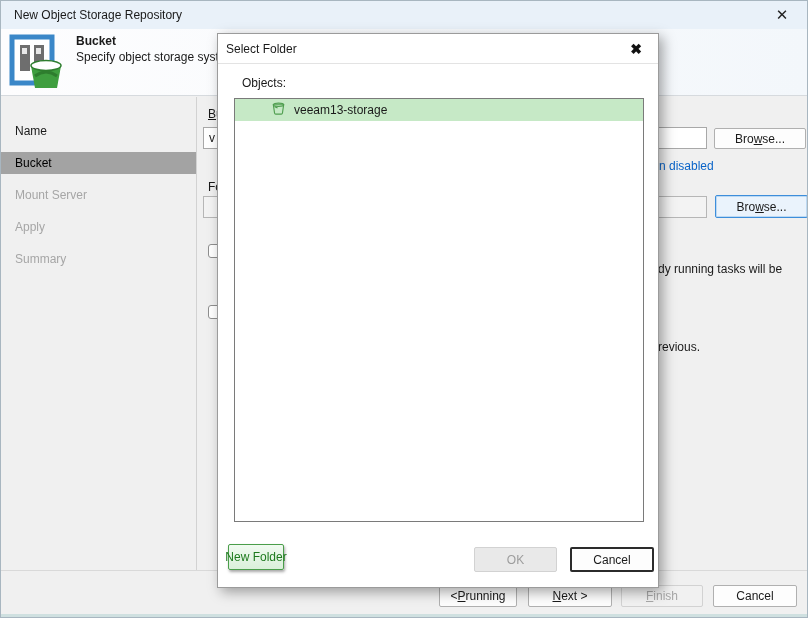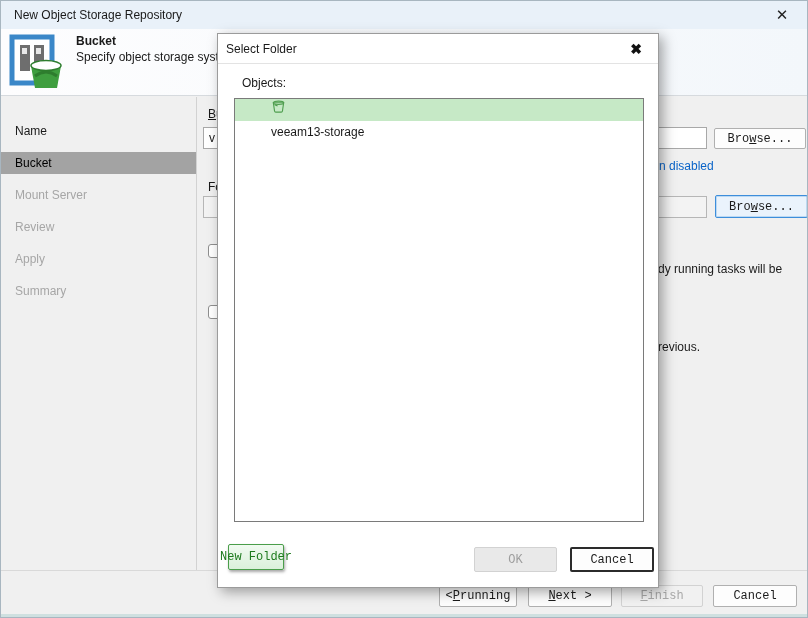--- a/index.html
+++ b/index.html
@@ -70,21 +70,21 @@
   }
   .frag-checkbox {
     position: absolute; left: 207px; width: 14px; height: 14px;
     background: #fff; border: 1px solid #8f8f8f; border-radius: 3px; z-index: 1;
   }
   .btn {
     display: flex; align-items: center; justify-content: center;
     background: #fdfdfd;
     border: 1px solid #b0b0b0;
     border-radius: 2px;
-    font-family: Liberation Mono, monospace;
+    font-family: Liberation Sans, sans-serif;
     font-size: 12px; color: #1a1a1a;
     cursor: default; white-space: nowrap;
   }
   .browse1 { position: absolute; left: 713px; top: 127px; width: 92px; height: 21px; z-index: 1; }
   .browse2 {
     position: absolute; left: 714px; top: 194px; width: 93px; height: 23px; z-index: 1;
     border: 1px solid #3d8edb; background: #eaf3fc;
     box-shadow: 0 0 0 1px #bcd9f3 inset;
   }
   .frag-link { color: #0a64c8; }
@@ -120,22 +120,22 @@
     cursor: default;
   }
   .objects-label { position: absolute; left: 24px; top: 42px; }
   .listbox {
     position: absolute; left: 16px; top: 64px; width: 410px; height: 424px;
     background: #fff; border: 1px solid #7a7a7a;
     overflow: hidden;
   }
   .listrow {
     height: 22px;
-    display: flex; align-items: flex-start;
-    padding-left: 36px; gap: 8px; flex-direction: column;
+    display: flex; align-items: center;
+    padding-left: 36px; gap: 8px;
   }
   .listrow.selected { background: #c6e9c6; }
   .new-folder-btn {
     position: absolute; left: 10px; top: 510px; width: 56px; height: 26px;
     background: linear-gradient(#f0faf0, #daf0da);
     border: 1px solid #4a9e4a;
     color: #1e7a1e;
     box-shadow: 1px 2px 3px rgba(0,0,0,0.35);
   }
   .ok-btn {
@@ -171,21 +171,20 @@
       </svg>
     </div>
     <div class="step-title">Bucket</div>
     <div class="step-sub">Specify object storage system</div>
   </div>
 
   <ul class="sidebar">
     <li>Name</li>
     <li class="active">Bucket</li>
     <li class="pending">Mount Server</li>
-    <li class="pending">Review</li>
     <li class="pending">Apply</li>
     <li class="pending">Summary</li>
   </ul>
 
   <div class="frag" style="left:207px; top:106px;"><span class="accel-u">B</span><span>u</span></div>
   <div class="frag-dd"><span>v</span></div>
   <div class="frag" style="left:207px; top:179px;">Fo</div>
   <div class="frag-field"></div>
   <div class="frag-checkbox" style="top:243px;"></div>
   <div class="frag-checkbox" style="top:304px;"></div>

